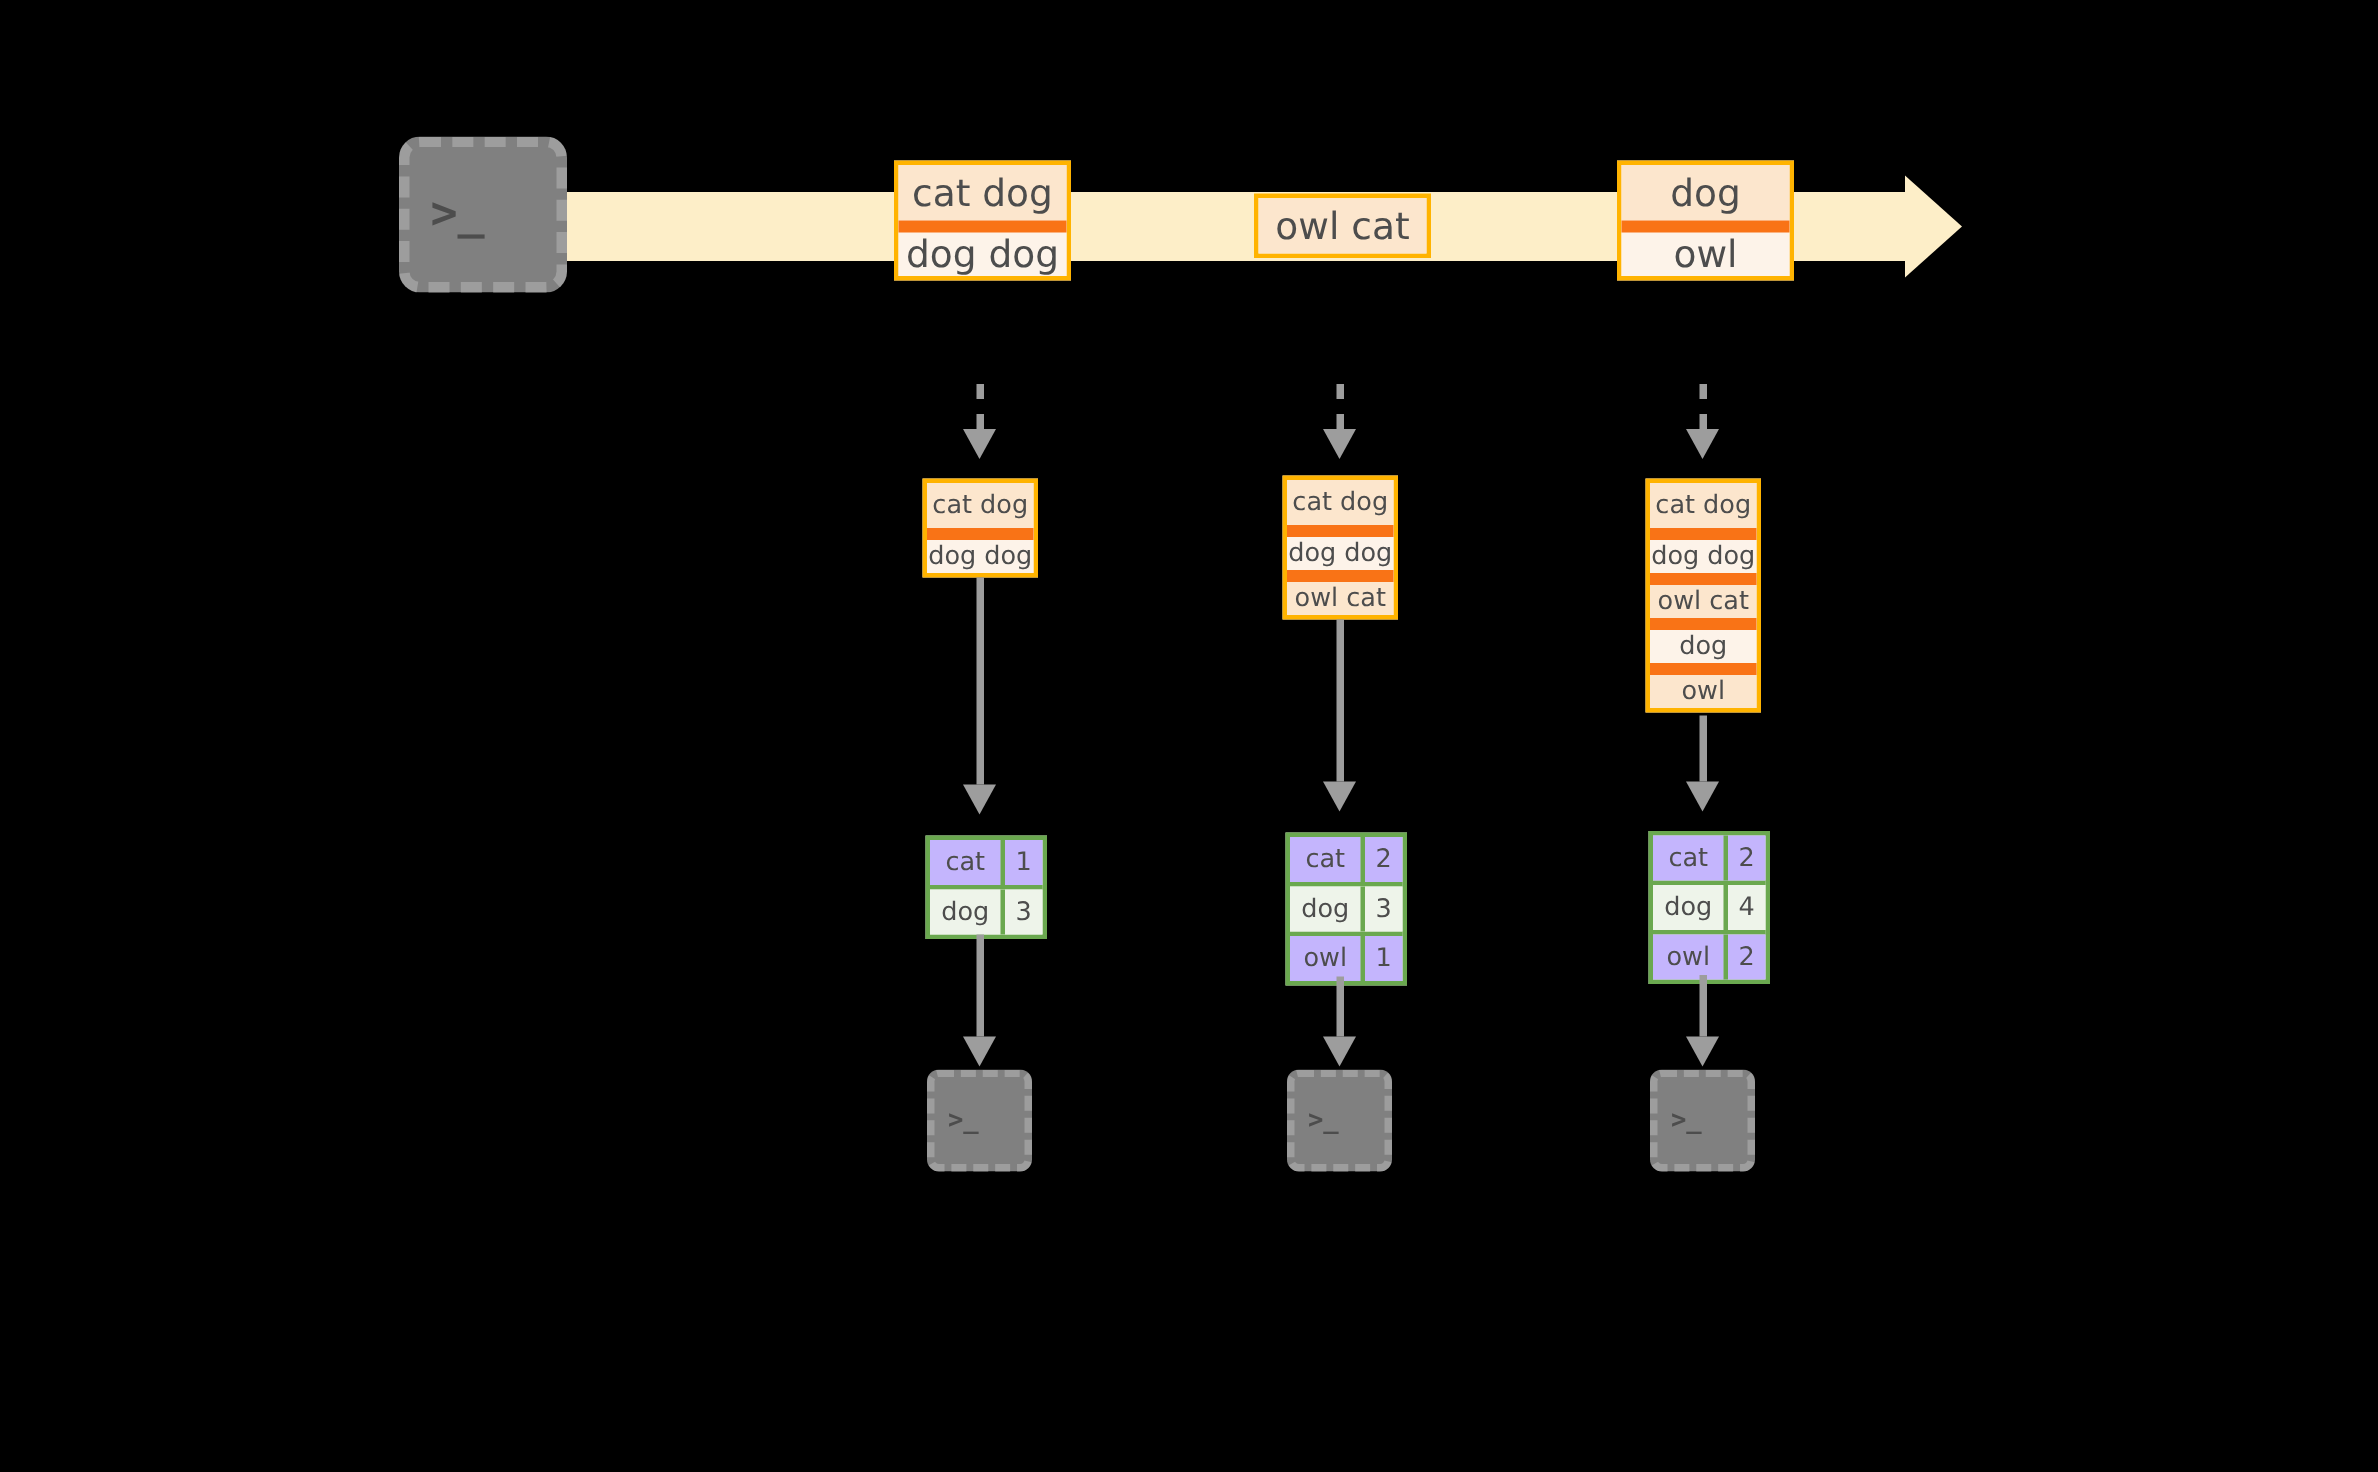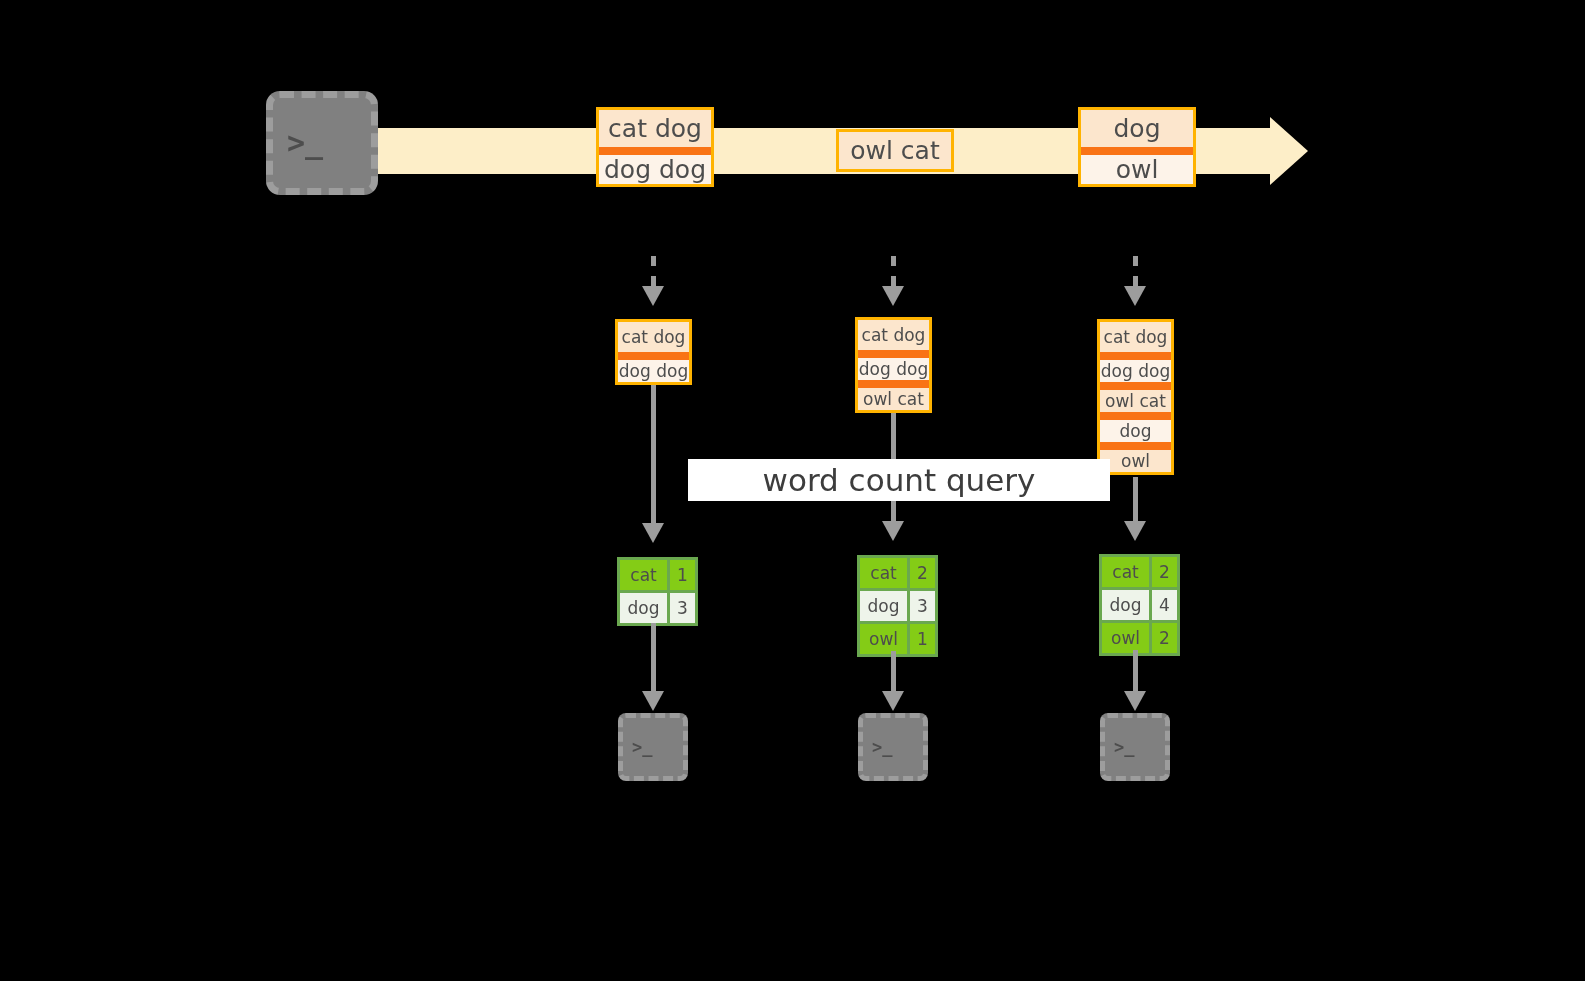--- a/index.html
+++ b/index.html
@@ -91,21 +91,21 @@
     justify-content: center;
     color: #4d4d4d;
     font-size: 17px;
     white-space: nowrap;
   }
   .gbox .gcell.key { width: 47px; }
   .gbox .gcell.val {
     width: 28px;
     border-left: 3px solid #6aa84f;
   }
-  .gbox .grow.a .gcell { background: #84cc16; }
+  .gbox .grow.a .gcell { background: #c4b5fd; }
   .gbox .grow.b .gcell { background: #eef4ea; }
 
   
   .vline {
     position: absolute;
     width: 5px;
     background: #9d9d9d;
   }
   .vline.dashed {
     background: none;
@@ -252,17 +252,14 @@
     </div>
   </div>
 
   <div class="vline" style="left:1133px; top:650px; height:41px;"></div>
   <div class="vhead" style="left:1124px; top:691px;"></div>
 
   <div class="term term-sm" style="left:1100px; top:713px; width:70px; height:68px;">
     <span class="term-glyph" style="font-size:17px; margin-left:9px;">&gt;_</span>
   </div>
 
-  <div class="band" style="left:688px; top:459px; width:422px; height:42px;">
-    <span class="band-text">word count query</span>
-  </div>
 
 </div>
 
 </body></html>

